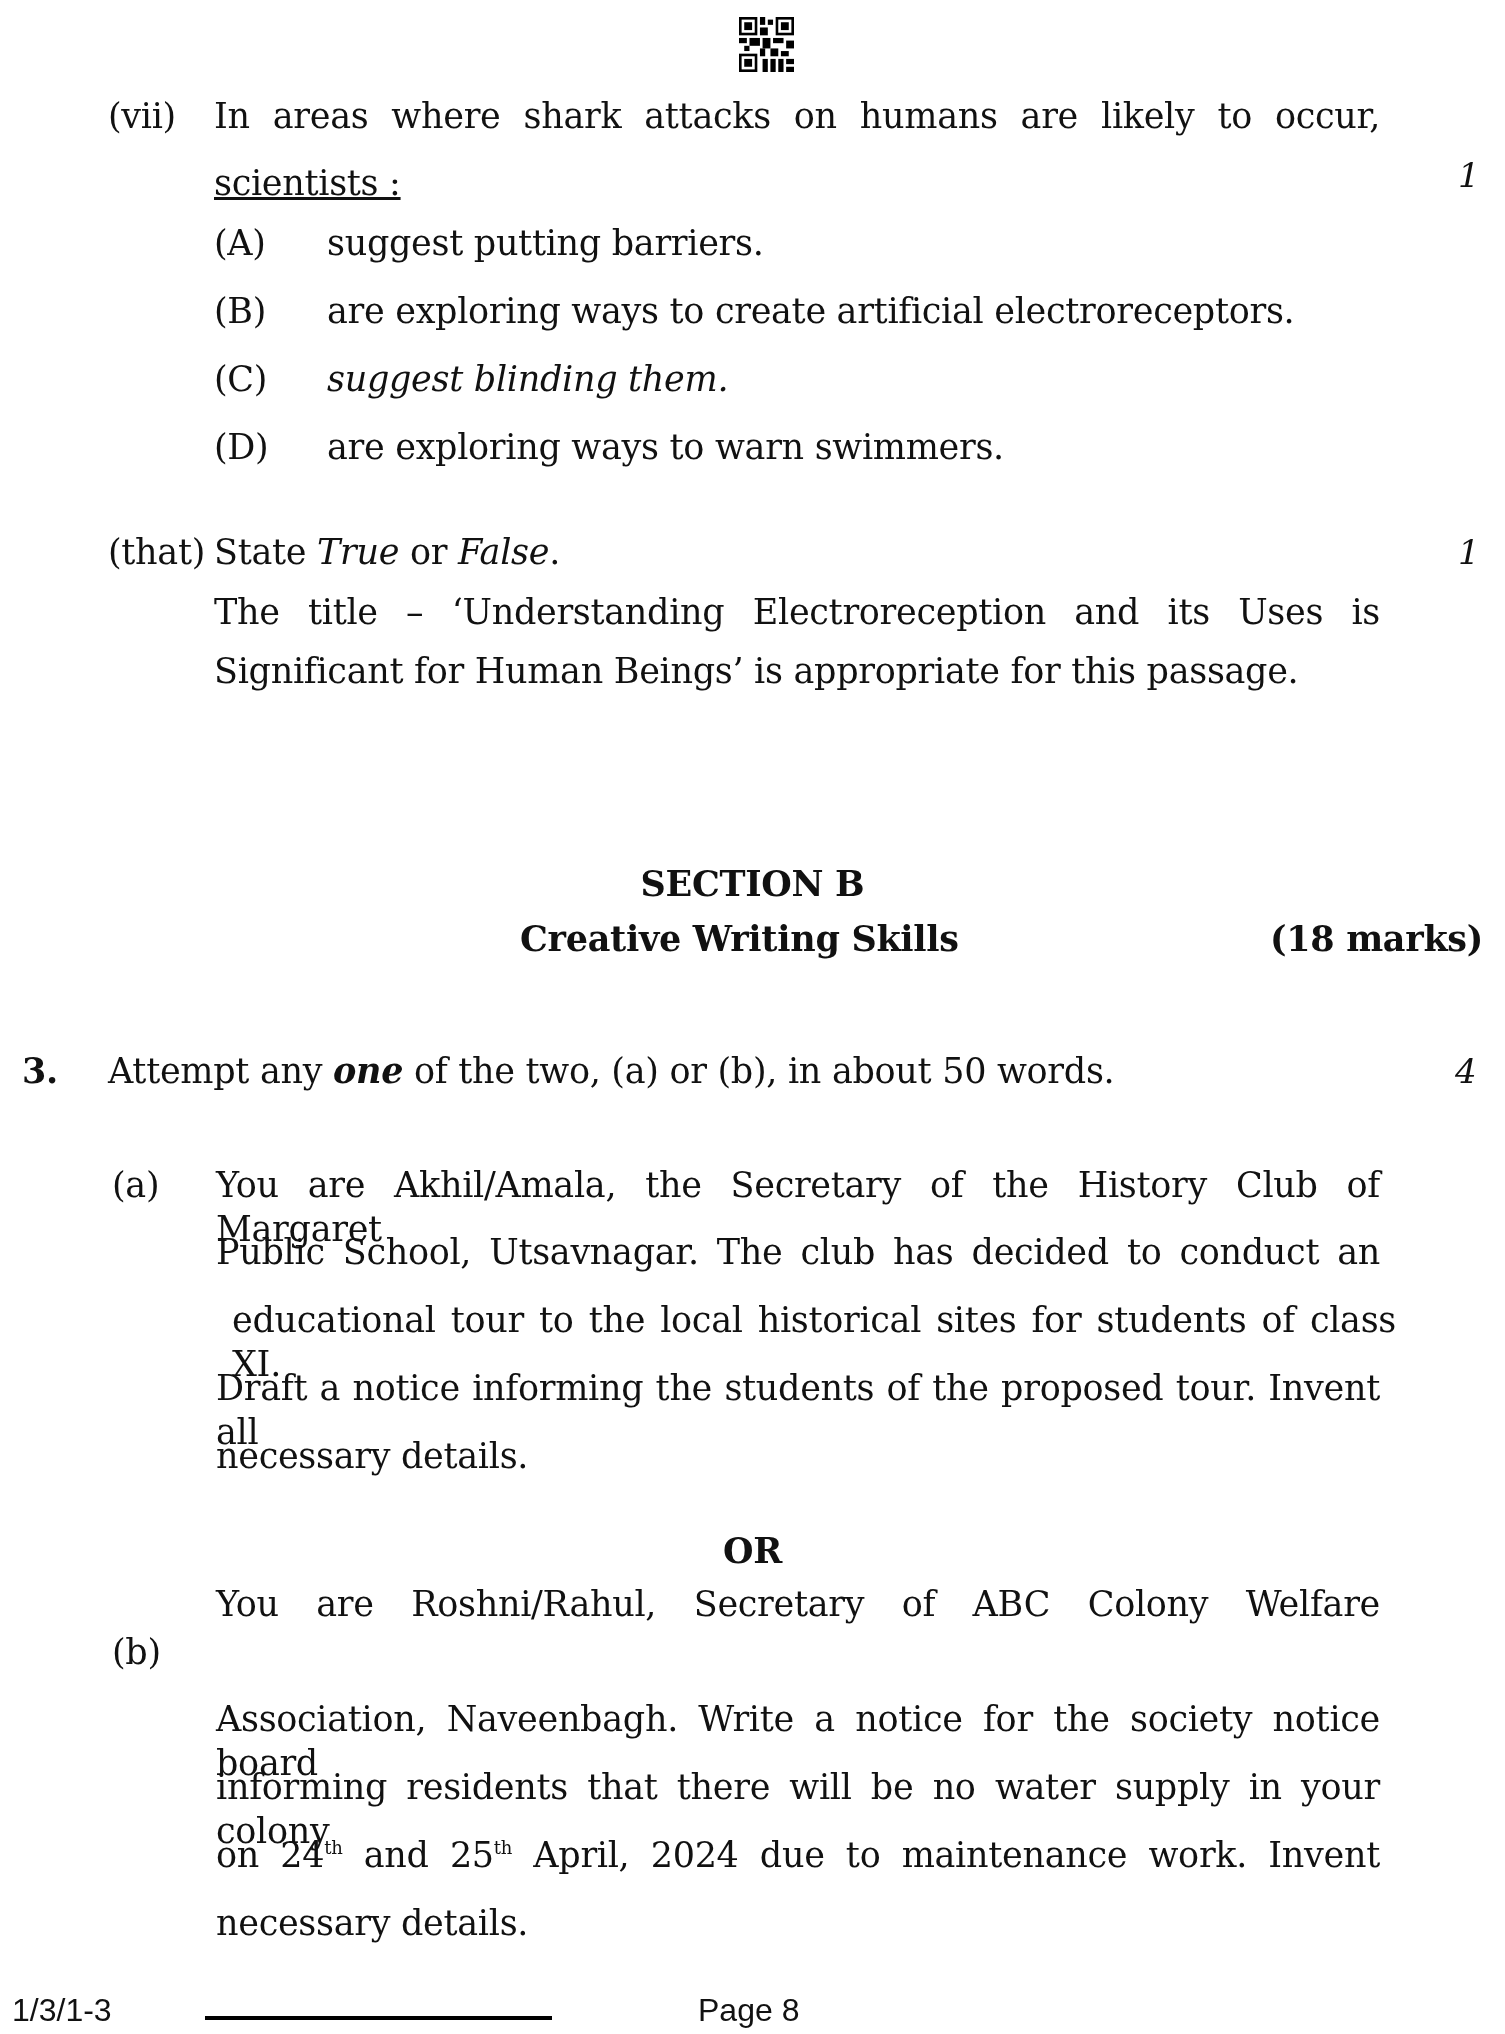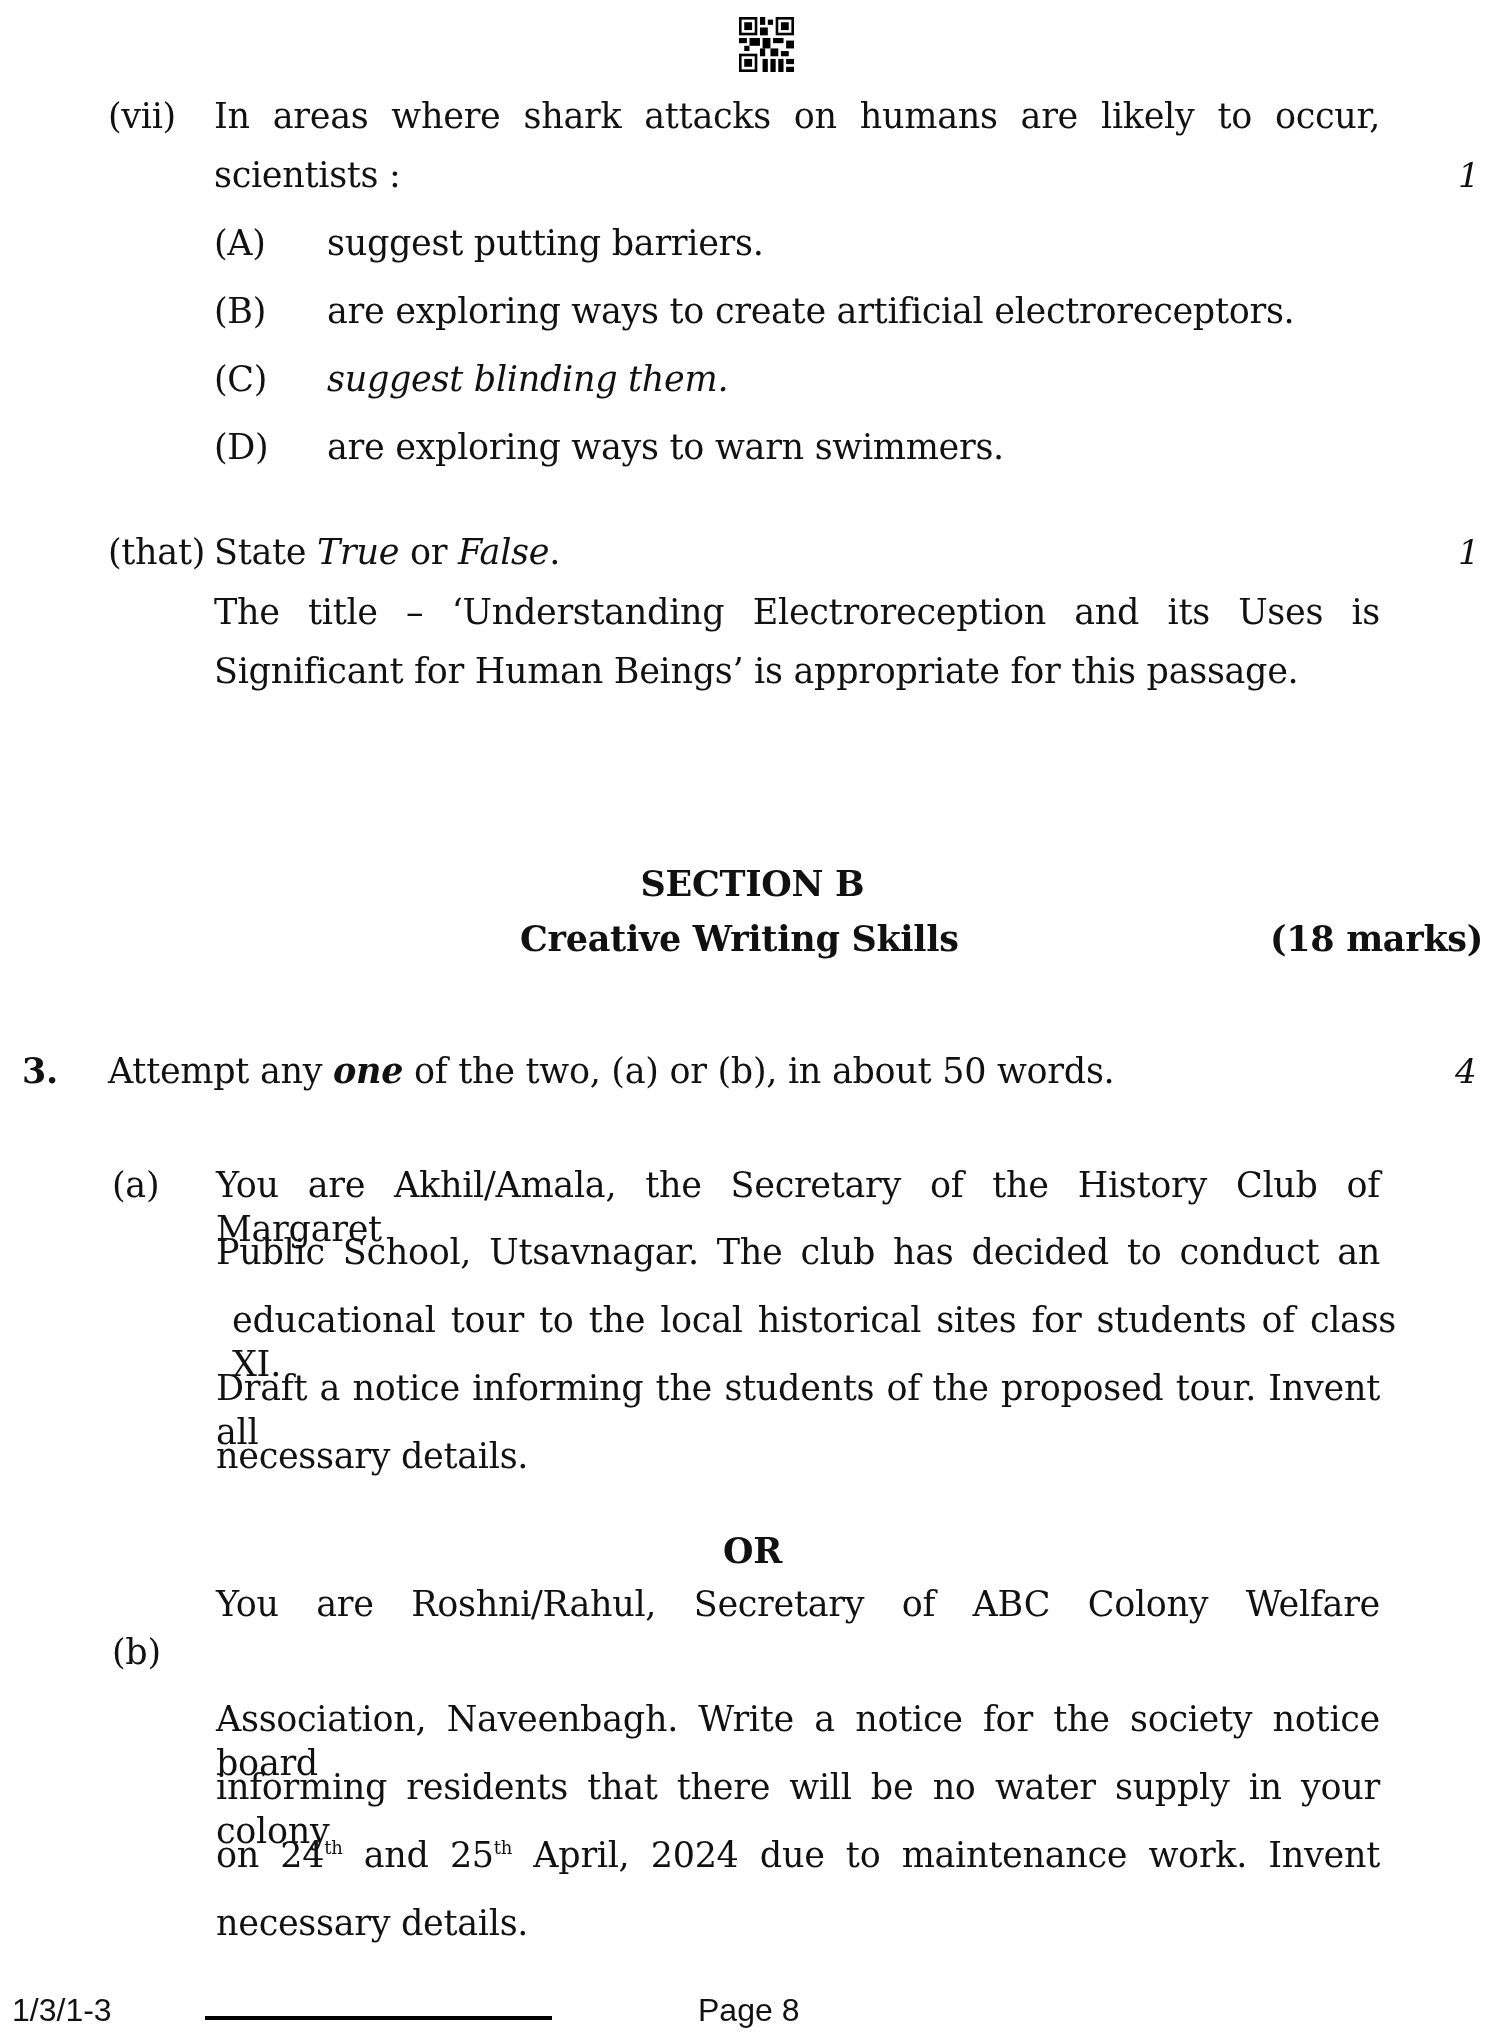--- a/index.html
+++ b/index.html
@@ -42,21 +42,21 @@
     <rect x="16" y="13" width="3" height="2" fill="#000"></rect>
   <rect x="9" y="16" width="2" height="5" fill="#000"></rect>
     <rect x="12" y="16" width="2" height="5" fill="#000"></rect>
   <rect x="15" y="16" width="2" height="5" fill="#000"></rect>
     <rect x="18" y="16" width="3" height="2" fill="#000"></rect>
   <rect x="18" y="19" width="3" height="2" fill="#000"></rect>
 </svg>
 
 <div class="abs t" style="left:108px;top:94px;">(vii)</div>
 <div class="abs t just" style="left:214px;top:94px;width:1166px;">In areas where shark attacks on humans are likely to occur,</div>
-<div class="abs t" style="left:214px;top:153px;">scientists :</div>
+<div class="abs t" style="left:214px;top:161px;text-decoration:underline;">scientists :</div>
 <div class="abs t mark" style="left:1458px;top:153px;">1</div>
 
 <div class="abs t" style="left:214px;top:221px;">(A)</div>
 <div class="abs t" style="left:327px;top:221px;">suggest putting barriers.</div>
 <div class="abs t" style="left:214px;top:289px;">(B)</div>
 <div class="abs t" style="left:327px;top:289px;">are exploring ways to create artificial electroreceptors.</div>
 <div class="abs t" style="left:214px;top:357px;">(C)</div>
 <div class="abs t" style="left:327px;top:357px;font-style:italic;">suggest blinding them.</div>
 <div class="abs t" style="left:214px;top:425px;">(D)</div>
 <div class="abs t" style="left:327px;top:425px;">are exploring ways to warn swimmers.</div>

